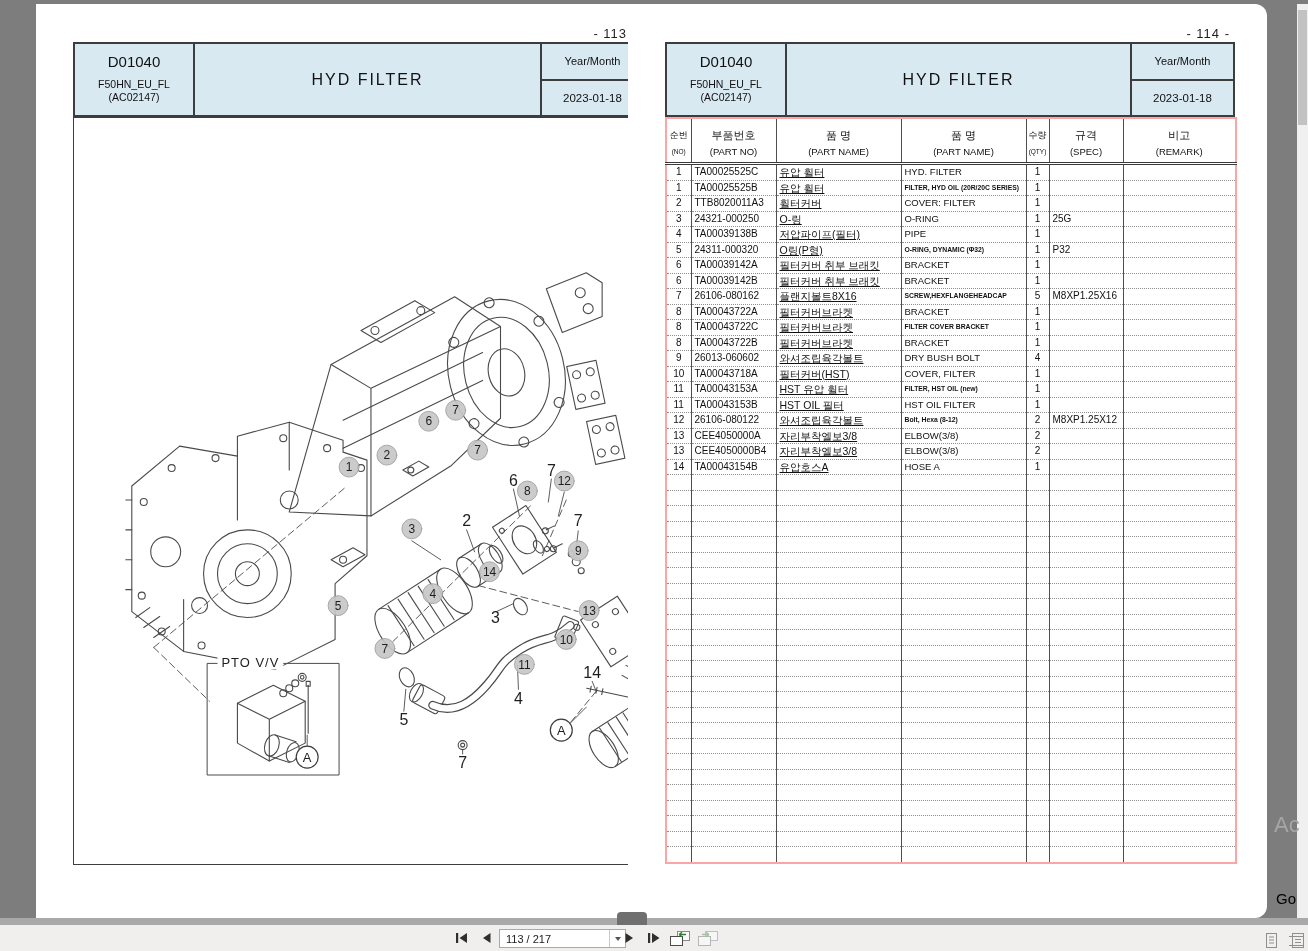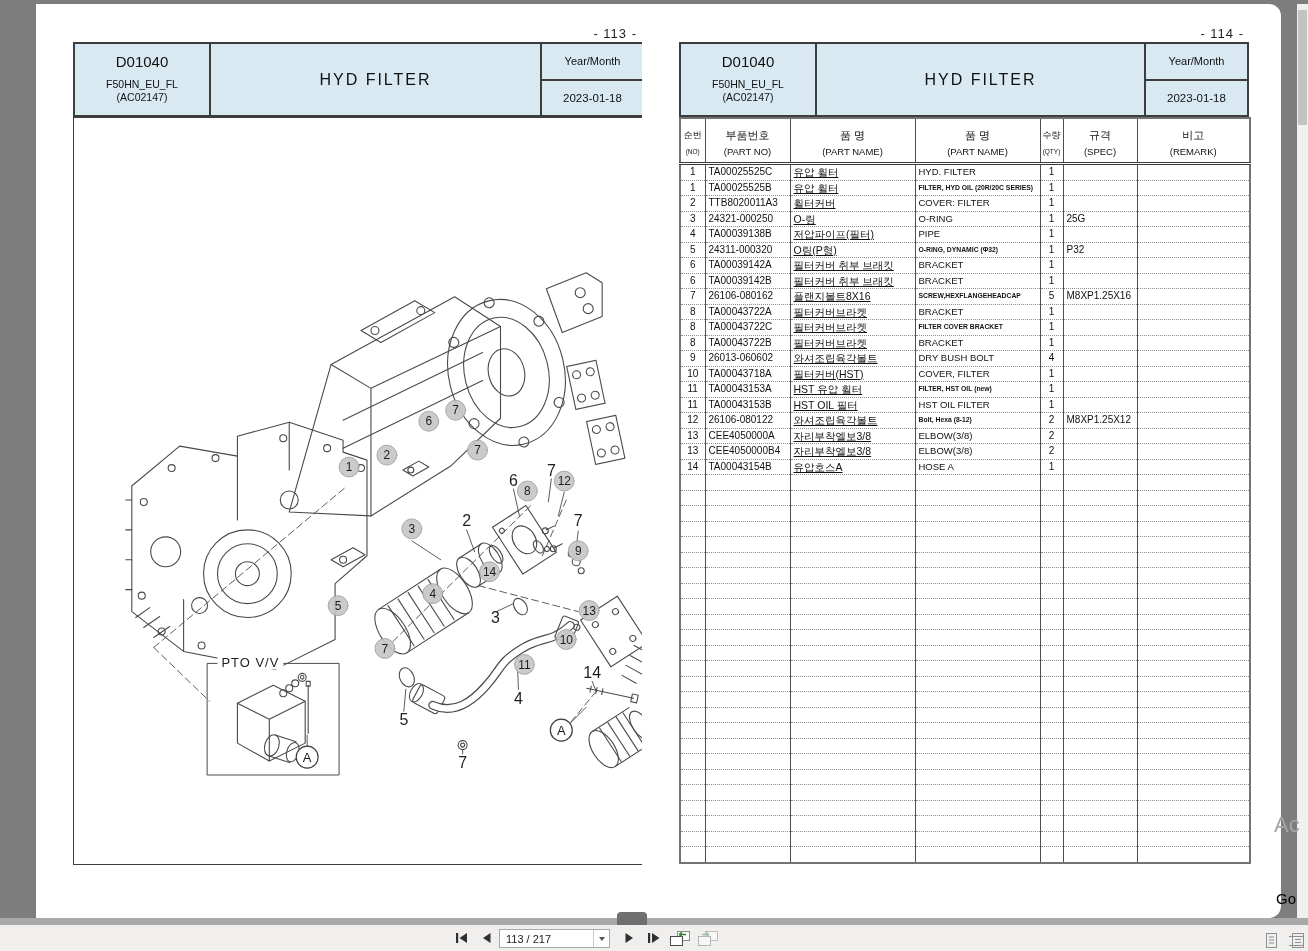--- a/index.html
+++ b/index.html
@@ -5,67 +5,67 @@
   html,body{margin:0;padding:0;}
   body{
     width:1308px;height:951px;overflow:hidden;
     background:#7d7d7d;
     font-family:"Liberation Sans","DejaVu Sans",sans-serif;
     -webkit-font-smoothing:antialiased;
   }
   .stage{position:relative;width:1308px;height:951px;}
   .page{position:absolute;top:4px;height:914px;background:#ffffff;}
   .page.left{left:5px;width:623px;margin-left:31px;}
-  .page.right{left:642px;width:639px;border-radius:12px;}
+  .page.right{left:628px;width:639px;border-radius:12px;}
   .pageno{position:absolute;top:22px;font-size:13px;color:#1f1f1f;letter-spacing:1px;white-space:nowrap;}
   .page.left .pageno{right:22px;}
   .page.right .pageno{right:37px;}
 
   
   .hdr{position:absolute;top:38px;left:37px;height:75px;background:#d9e9f2;
        border:2px solid #3d3d3d;box-sizing:border-box;display:flex;color:#111;}
   .page.left .hdr{width:572px;}
   .page.right .hdr{width:570px;}
-  .hdr .c1{width:136px;border-right:2px solid #3d3d3d;text-align:center;padding-top:9px;box-sizing:border-box;}
+  .hdr .c1{width:120px;border-right:2px solid #3d3d3d;text-align:center;padding-top:9px;box-sizing:border-box;}
   .hdr .code{font-size:15px;margin-bottom:8px;}
   .hdr .model,.hdr .model2{font-size:10.5px;line-height:13px;}
   .hdr .c2{flex:1;display:flex;align-items:center;justify-content:center;font-size:16px;letter-spacing:2px;}
   .hdr .c3{width:103px;border-left:2px solid #3d3d3d;display:flex;flex-direction:column;box-sizing:border-box;}
   .hdr .ym{flex:1;border-bottom:2px solid #3d3d3d;display:flex;align-items:center;justify-content:center;font-size:11px;}
   .hdr .date{flex:1;display:flex;align-items:center;justify-content:center;font-size:11.5px;}
 
   
   .diagram{position:absolute;left:37px;top:113px;width:572px;height:748px;
            border:1.5px solid #3d3d3d;box-sizing:border-box;background:#fff;}
   .diagram svg{display:block;width:100%;height:100%;}
 
   
   table.parts{position:absolute;left:37px;top:113px;width:570px;
       border-collapse:collapse;table-layout:fixed;font-size:10px;color:#111;
-      border:2px solid #737373;}
+      border:2px solid #fca5a5;}
   table.parts th,table.parts td{
       border-right:1px solid #4f4f4f;overflow:hidden;white-space:nowrap;
       padding:0 3px;height:14.5px;line-height:14.5px;font-weight:normal;}
   table.parts td{border-bottom:1px dotted #8f8f8f;}
   table.parts thead th{height:43px;border-bottom:3px double #3a3a3a;text-align:center;padding:0;}
   table.parts thead .kr{display:block;font-size:11px;margin-top:6px;}
   table.parts thead .en{display:block;font-size:9.5px;margin-top:3px;}
   table.parts thead th.tiny .kr{font-size:9px;}
   table.parts thead th.tiny .en{font-size:6.5px;}
   td.no,td.qty{text-align:center;padding:0;}
   td.kr{font-size:10.5px;text-decoration:underline;}
   td.en{font-size:9.5px;}
   td.en.small{font-size:6.8px;font-weight:bold;}
 
   
   .band{position:absolute;left:0;top:918px;width:1308px;height:7px;background:#a9a9a9;}
   .toolbar{position:absolute;left:0;top:925px;width:1308px;height:26px;background:#f0efee;}
   .notch{position:absolute;left:617px;top:912px;width:30px;height:13px;background:#6f6f6f;border-radius:4px 4px 0 0;}
   .tbtn{position:absolute;top:929px;width:20px;height:18px;display:flex;align-items:center;justify-content:center;cursor:pointer;}
-  .pagebox{position:absolute;left:499px;top:929px;width:111px;height:19px;background:#fff;
+  .pagebox{position:absolute;left:499px;top:929px;width:127px;height:19px;background:#fff;
            border:1px solid #a9a9a9;box-sizing:border-box;display:flex;align-items:center;}
   .pagebox input{border:none;outline:none;flex:1;font-size:11px;color:#222;padding:0 0 0 6px;
            font-family:inherit;background:transparent;min-width:0;}
   .pagebox .dd{width:15px;align-self:stretch;border-left:1px solid #c9c9c9;display:flex;align-items:center;justify-content:center;cursor:pointer;}
   .caret{width:0;height:0;border-left:3.5px solid transparent;border-right:3.5px solid transparent;border-top:4px solid #555;}
   .sbar{position:absolute;left:1297px;top:4px;width:11px;height:914px;background:#f0f0f0;}
   .sthumb{position:absolute;left:1298px;top:10px;width:9px;height:115px;background:#c2c2c2;}
   .wm1{position:absolute;left:1274px;top:812px;font-size:22px;color:#a6a6a6;}
   .wm2{position:absolute;left:1276px;top:890px;font-size:15px;color:#000000;}
   .bricon{position:absolute;top:933px;cursor:pointer;}

